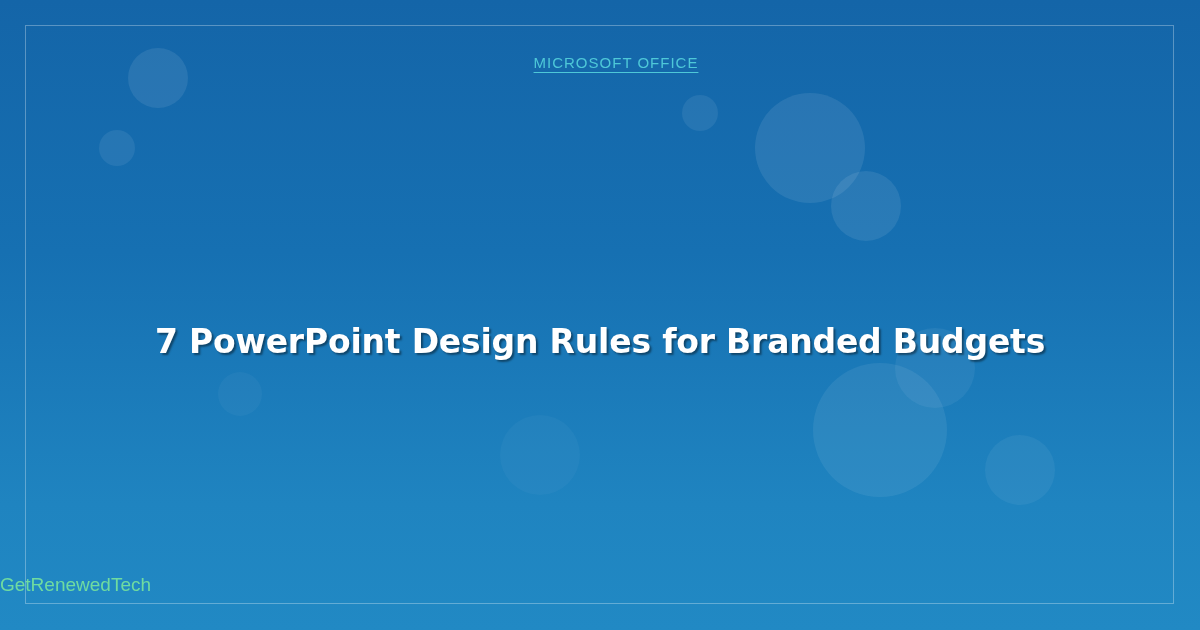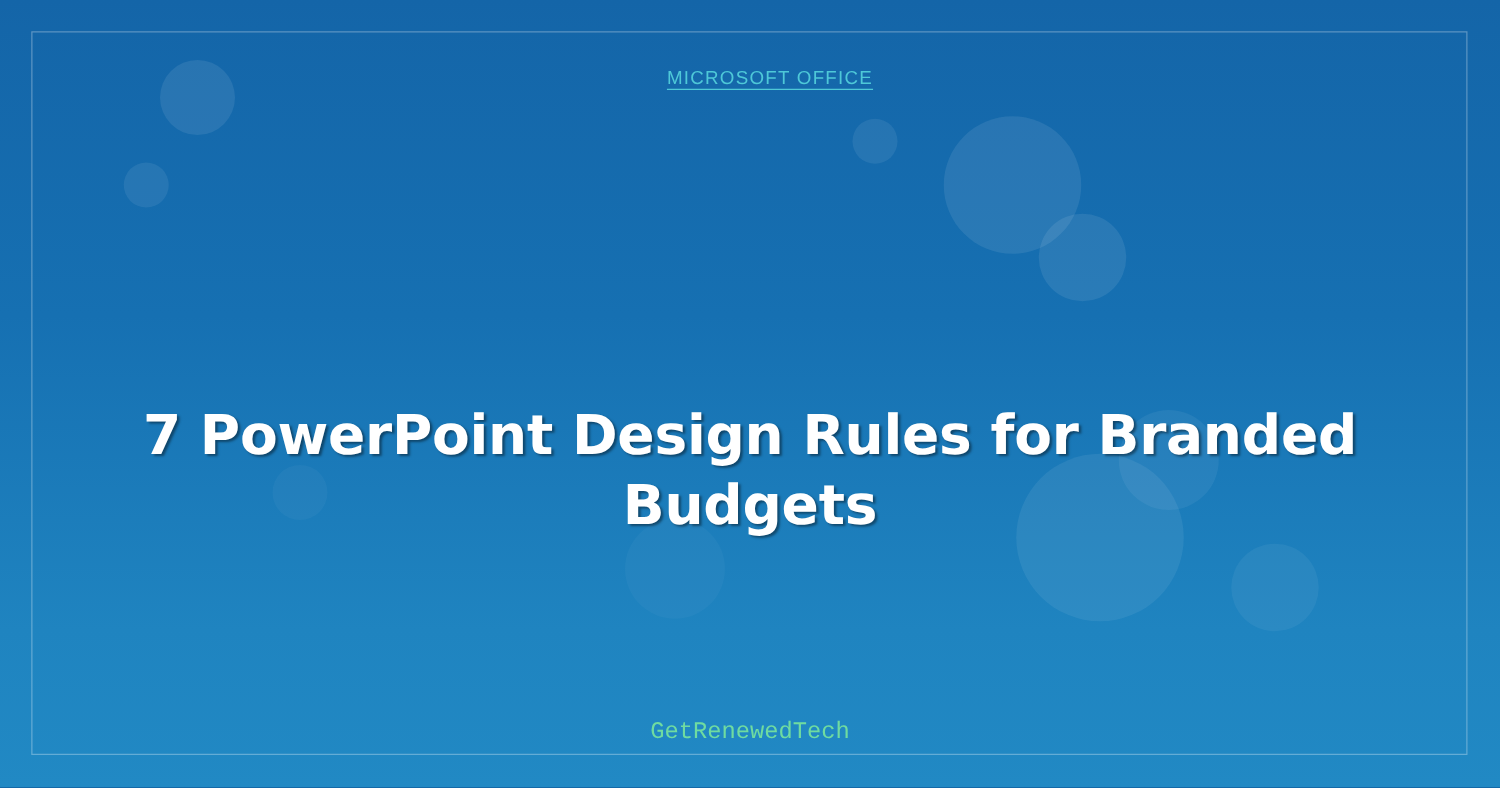--- a/index.html
+++ b/index.html
@@ -53,38 +53,38 @@
     text-decoration-thickness: 1px;
     font-family: "Liberation Sans", sans-serif;
   }
   #title {
     position: absolute;
     top: 292px;
     left: 0;
     width: 100%;
     text-align: center;
     color: #ffffff;
-    font-size: 44px;
+    font-size: 33px;
     font-weight: bold;
     line-height: 56px;
     letter-spacing: -0.2px;
     text-shadow: 2px 2px 2px rgba(0,0,0,0.42);
     font-family: "DejaVu Sans", sans-serif;
     padding: 0 60px;
     box-sizing: border-box;
   }
   #footer {
     position: absolute;
     top: 574px;
     left: 0;
     width: 100%;
-    text-align: center;
+    text-align: left;
     color: #6fdba0;
     font-size: 19px;
-    font-family: Liberation Mono, monospace;
+    font-family: Liberation Sans, sans-serif;
   }
 </style>
 </head>
 <body>
 
 <div id="card">
 
   <svg id="bubbles" viewBox="0 0 1200 630" xmlns="http://www.w3.org/2000/svg">
       <circle cx="158" cy="78" r="30" fill="#ffffff" fill-opacity="0.085"></circle>
       <circle cx="117" cy="148" r="18" fill="#ffffff" fill-opacity="0.075"></circle>

